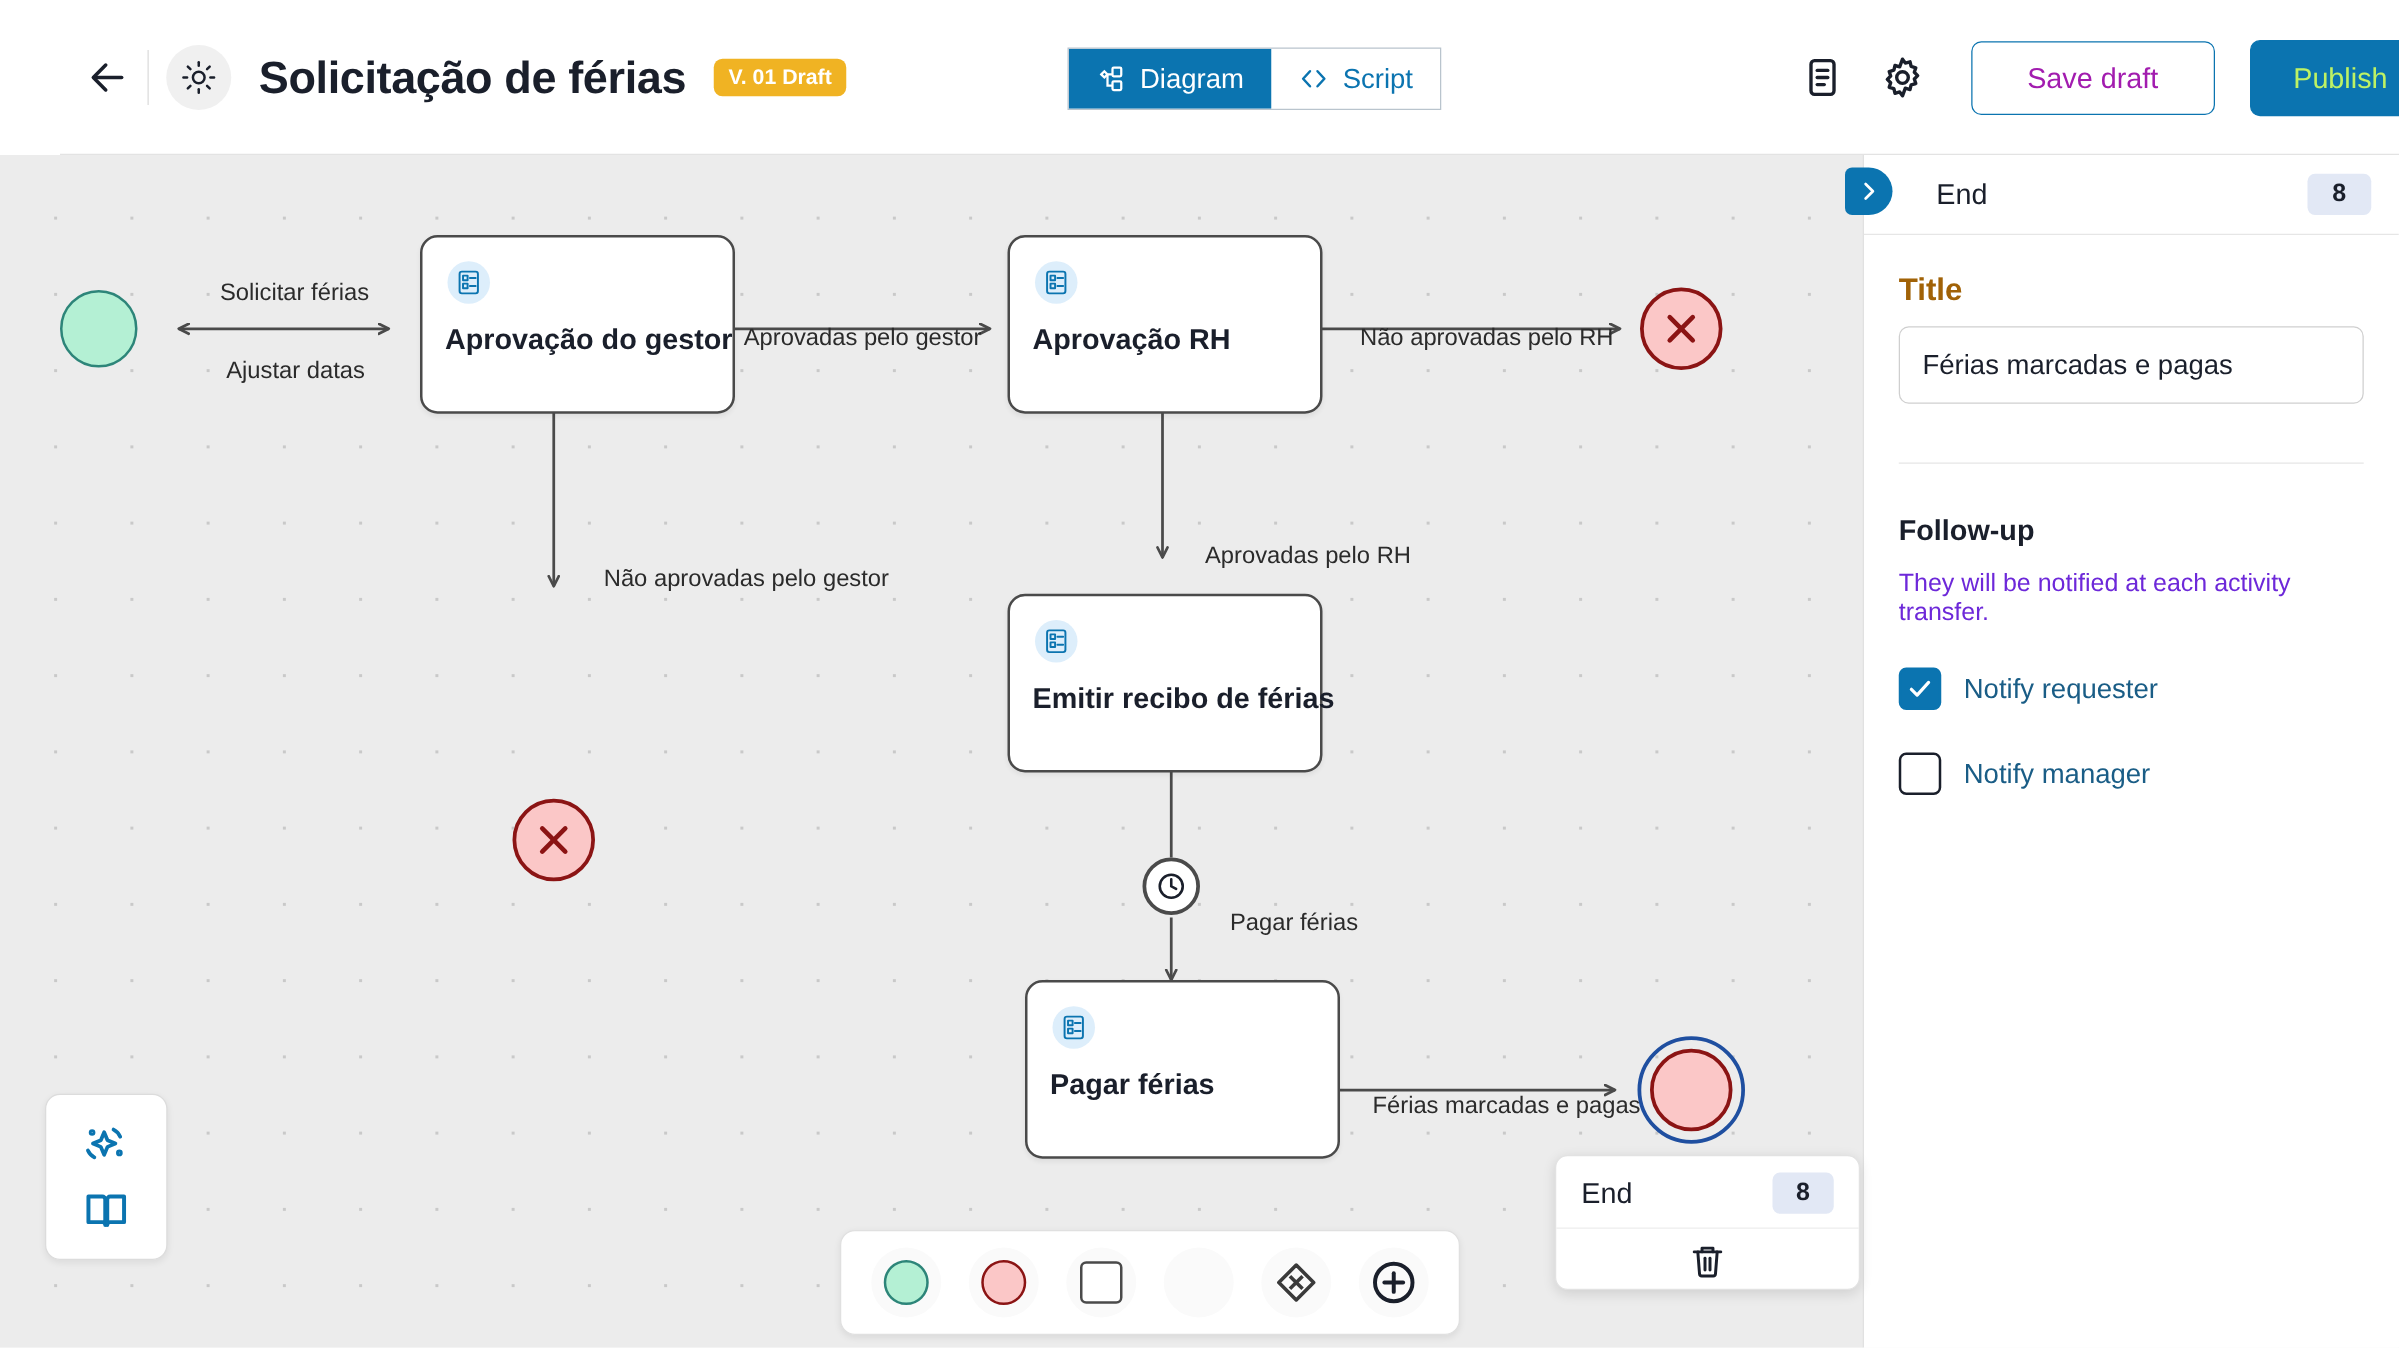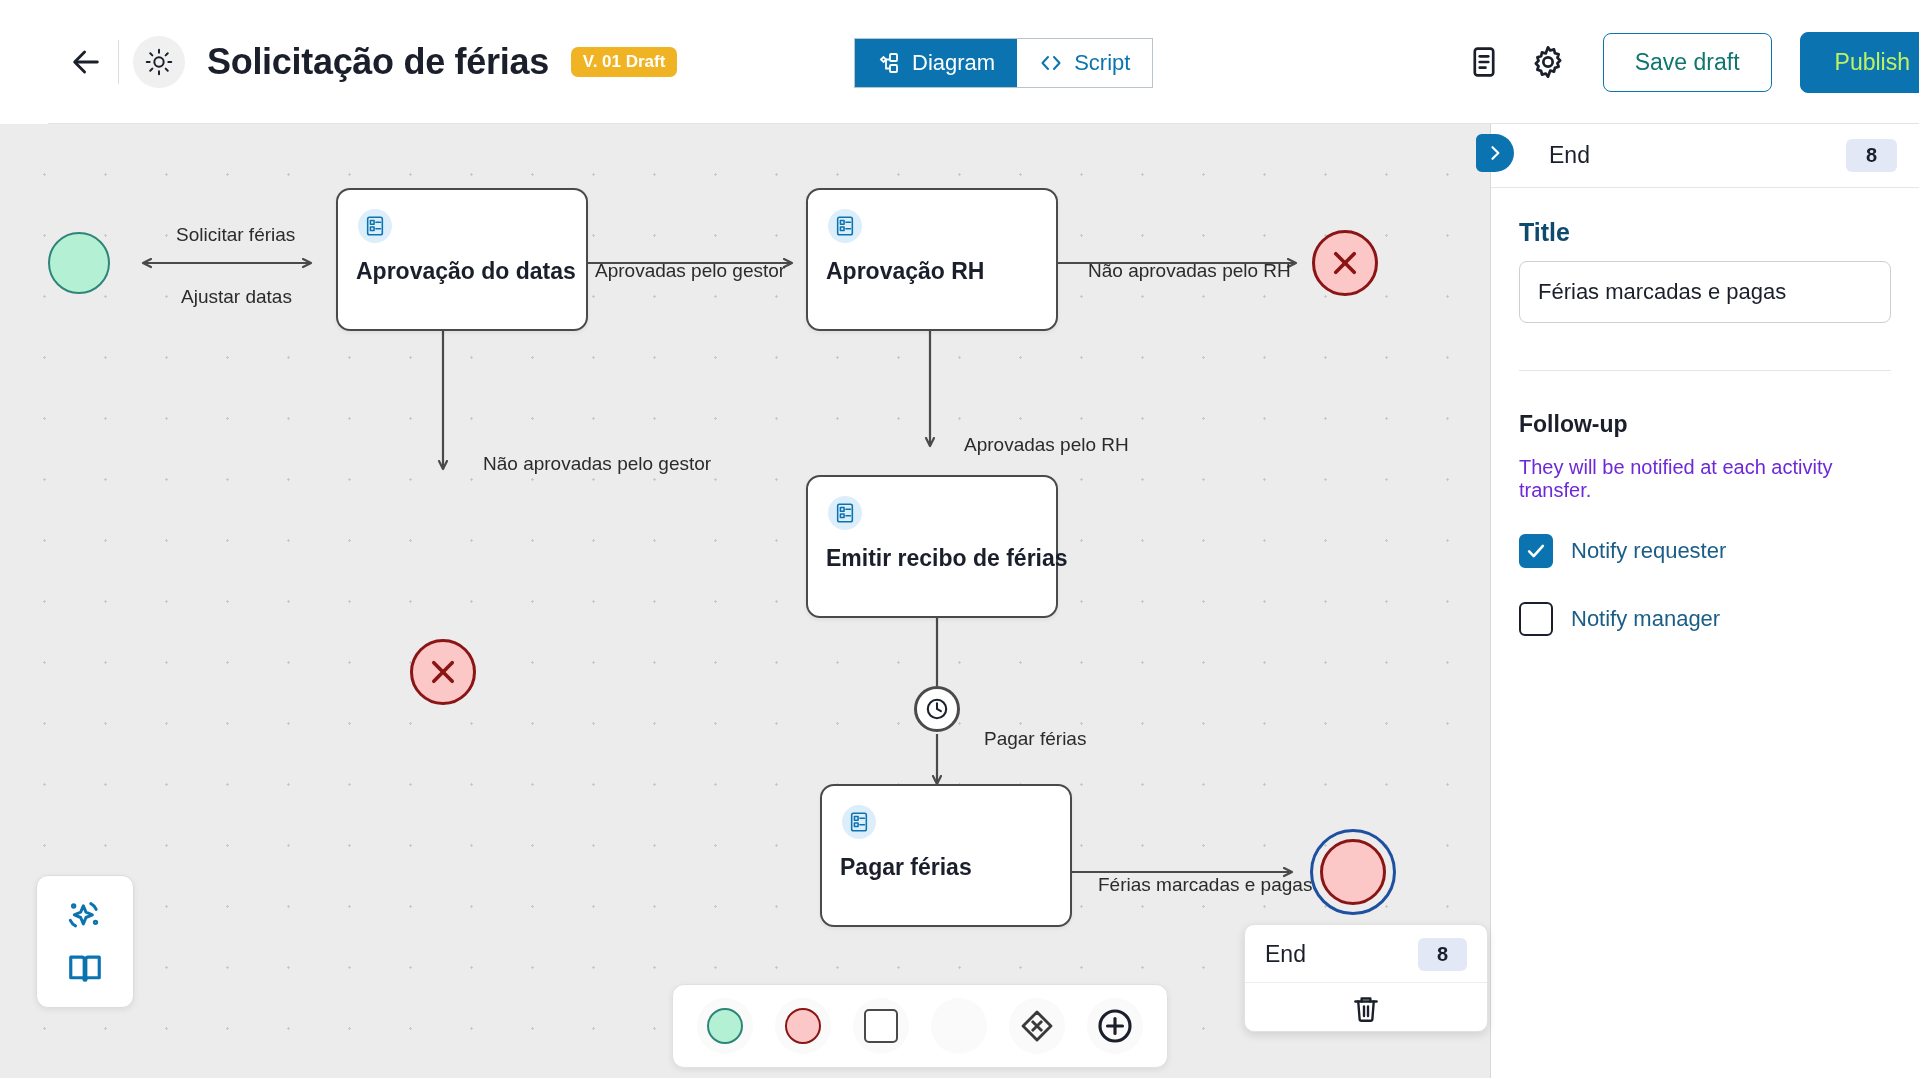--- a/index.html
+++ b/index.html
@@ -64,24 +64,24 @@
   .hdr-right {
     position: absolute; right: 22px; top: 0; height: 124px;
     display: flex; align-items: center; gap: 10px;
   }
   .icon-btn {
     width: 54px; height: 54px; border-radius: 8px;
     display: flex; align-items: center; justify-content: center;
     cursor: pointer;
   }
   .btn-outline {
-    border: 1.6px solid #0b74b0; color: #0f766e;
+    border: 1.6px solid #0b74b0; color: #a21caf;
     background: #ffffff;
     border-radius: 8px;
-    font-size: 23px; padding: 15px 31px; cursor: pointer;
+    font-size: 23px; padding: 15px 44px; cursor: pointer;
     font-family: "Liberation Sans", sans-serif;
     margin-left: 18px;
   }
   .btn-primary {
     background: #0b74b0; color: #bef264; border: 1.6px solid #0b74b0;
     border-radius: 8px;
     font-size: 23px; padding: 16px 34px; cursor: pointer;
     font-family: "Liberation Sans", sans-serif;
     margin-left: 18px;
   }
@@ -228,21 +228,21 @@
     cursor: pointer;
   }
   .rp-title { margin-left: 58px; font-size: 23px; color: #1a1f2b; }
   .rp-badge {
     position: absolute; right: 22px;
     background: #e2e8f5; color: #1a1f2b;
     font-size: 20px; font-weight: bold;
     border-radius: 6px; padding: 5px 20px;
   }
   .rp-body { padding: 30px 28px 0 28px; }
-  .field-label { font-size: 25px; font-weight: bold; color: #0c4a6e; margin-bottom: 14px; }
+  .field-label { font-size: 25px; font-weight: bold; color: #a16207; margin-bottom: 14px; }
   .text-input {
     width: 100%; height: 62px;
     border: 1px solid #cfcfcf; border-radius: 8px;
     padding: 0 18px;
     font-size: 22px; color: #1a1f2b;
     font-family: "Liberation Sans", sans-serif;
     background: #ffffff;
   }
   .rp-divider { height: 1px; background: #e6e6e6; margin: 47px 0 40px 0; }
   .section-title { font-size: 23px; font-weight: bold; color: #1a1f2b; margin-bottom: 18px; }
@@ -357,21 +357,21 @@
   <div class="node task-box" style="left:336px; top:64px; width:252px; height:143px;">
     <div class="task-icon">
       <svg width="22" height="22" viewBox="0 0 24 24" fill="none" stroke="#0b74b0" stroke-width="1.7" stroke-linecap="round" stroke-linejoin="round">
         <rect x="4" y="2.5" width="16" height="19" rx="2"></rect>
         <rect x="7" y="6" width="4" height="4"></rect>
           <path d="M13 8h5"></path>
         <rect x="7" y="13" width="4" height="4"></rect>
           <path d="M13 15h5"></path>
       </svg>
     </div>
-    <div class="task-label">Aprovação do datas</div>
+    <div class="task-label">Aprovação do gestor</div>
   </div>
 
   <div class="node task-box" style="left:806px; top:64px; width:252px; height:143px;">
     <div class="task-icon">
       <svg width="22" height="22" viewBox="0 0 24 24" fill="none" stroke="#0b74b0" stroke-width="1.7" stroke-linecap="round" stroke-linejoin="round">
         <rect x="4" y="2.5" width="16" height="19" rx="2"></rect>
         <rect x="7" y="6" width="4" height="4"></rect>
           <path d="M13 8h5"></path>
         <rect x="7" y="13" width="4" height="4"></rect>
           <path d="M13 15h5"></path>

